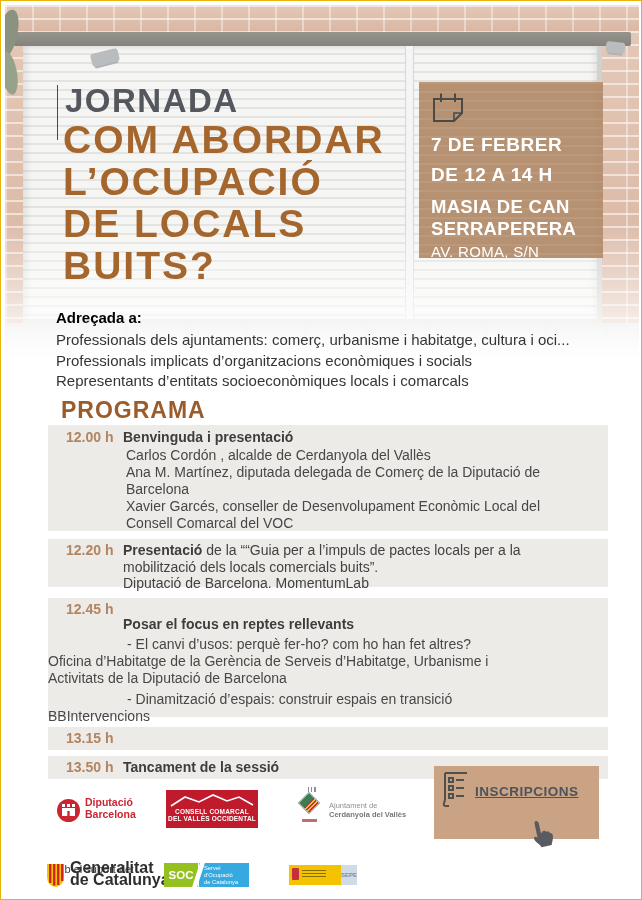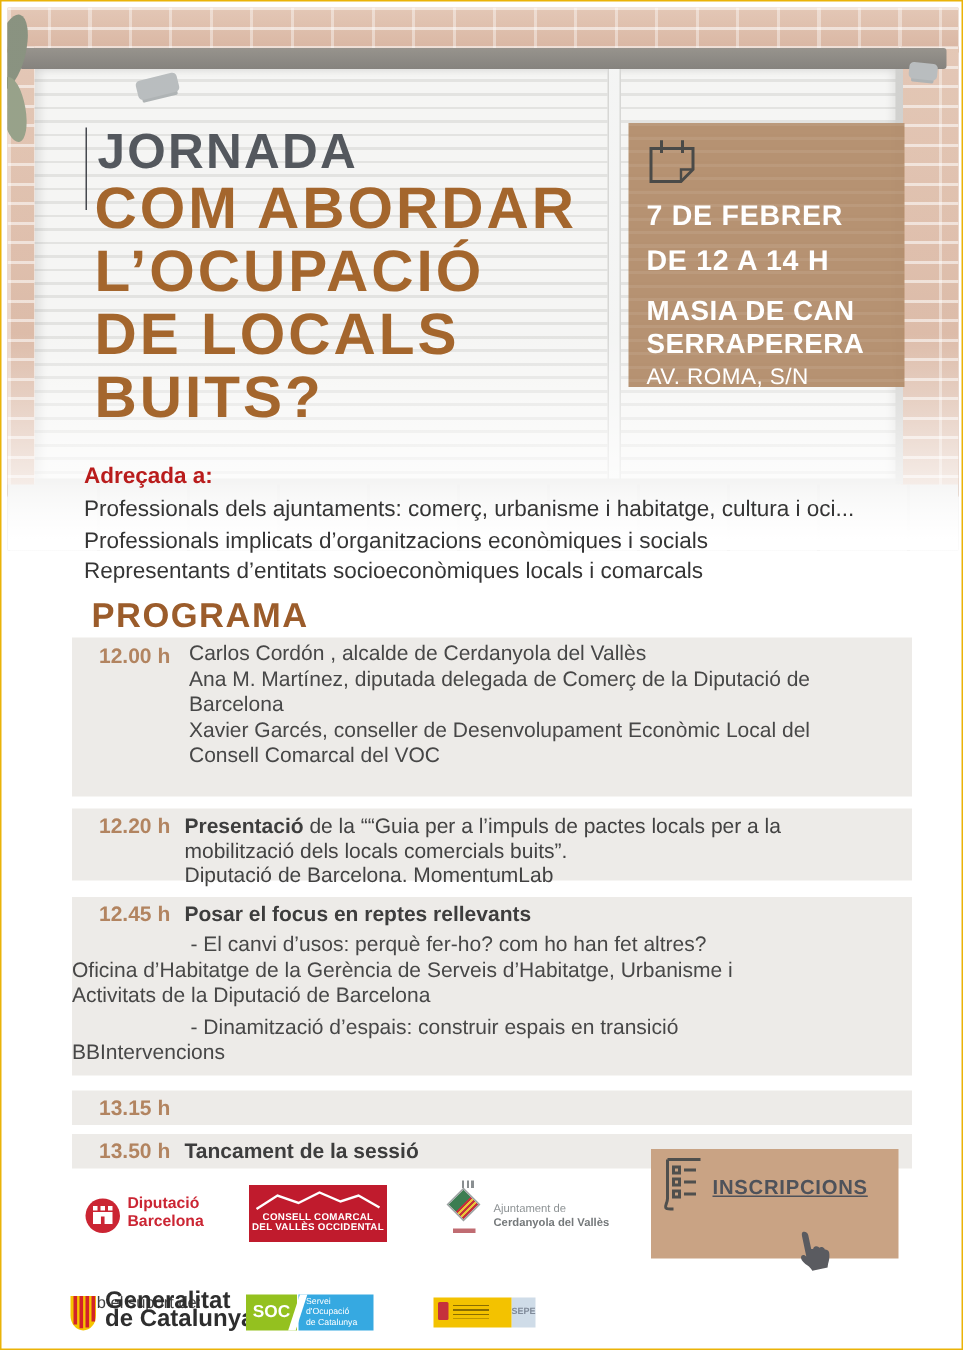--- a/index.html
+++ b/index.html
@@ -41,40 +41,40 @@
     padding:8px 12px;color:#fff;
     background-image:repeating-linear-gradient(180deg, rgba(255,255,255,.07) 0 2px, rgba(0,0,0,0) 2px 9px)}
   .cal{display:block;margin:2px 0 10px 0}
   .ev-date{font-size:19px;font-weight:bold;letter-spacing:.5px;margin-top:6px}
   .ev-time{font-size:19px;font-weight:bold;letter-spacing:.5px;margin-top:8px}
   .ev-venue{font-size:18.5px;font-weight:bold;line-height:22px;letter-spacing:.3px;margin-top:10px;width:160px}
   .ev-addr{font-size:15px;margin-top:3px;letter-spacing:.3px}
 
   
   .audience{position:absolute;left:55px;top:308px;width:540px}
-  .aud-label{color:#b91c1c;font-weight:bold;font-size:15px;margin-bottom:4px}
+  .aud-label{color:#000000;font-weight:bold;font-size:15px;margin-bottom:4px}
   .aud-line{font-size:15px;line-height:20.5px;color:#353535}
 
   
   .prog-heading{position:absolute;left:60px;top:396px;font-size:23px;font-weight:bold;letter-spacing:1px;color:#9b5c2b}
   .band{position:absolute;left:47px;width:560px;background:#edebe8;color:#424242;font-size:14px}
   .band .time{position:absolute;left:18px;color:#b28460;font-weight:bold;white-space:nowrap}
   .band .content{margin-left:75px;width:470px}
   .bold{font-weight:bold;color:#3d3d3d}
   .b1{top:424px;height:106px}
   .b1 .time{top:4px}
   .b1 .content{padding-top:4px}
   .speaker{margin-left:78px;width:460px;line-height:17px;color:#474747}
   .speakers{padding-top:2px}
   .b2{top:538px;height:48px}
   .b2 .time{top:3px}
   .b2 .content{padding-top:3px;line-height:16.5px;width:470px}
   .b3{top:597px;height:119px}
   .b3 .time{top:3px}
-  .b3 .content{padding-top:3px}
+  .b3 .content{padding-top:18px}
   .pt1{margin-left:79px;width:480px;line-height:17px;margin-top:4px;color:#474747}
   .pt2{width:450px;line-height:17px;color:#474747}
   .b4{top:726px;height:23px}
   .b4 .time{top:3px}
   .b4 .content{padding-top:3px}
   .b5{top:755px;height:23px}
   .b5 .time{top:3px}
   .b5 .content{padding-top:3px}
 
   
@@ -167,20 +167,21 @@
     <div class="aud-label">Adreçada a:</div>
     <div class="aud-line">Professionals dels ajuntaments: comerç, urbanisme i habitatge, cultura i oci...</div>
     <div class="aud-line">Professionals implicats d’organitzacions econòmiques i socials</div>
     <div class="aud-line">Representants d’entitats socioeconòmiques locals i comarcals</div>
   </div>
 
   <div class="prog-heading">PROGRAMA</div>
 
   <div class="band b1">
     <span class="time">12.00 h</span>
+    <div class="content bold">Benvinguda i presentació</div>
     <div class="speakers">
       <div class="speaker">Carlos Cordón , alcalde de Cerdanyola del Vallès</div>
       <div class="speaker">Ana M. Martínez, diputada delegada de Comerç de la Diputació de Barcelona</div>
       <div class="speaker">Xavier Garcés, conseller de Desenvolupament Econòmic Local del Consell Comarcal del VOC</div>
     </div>
   </div>
 
   <div class="band b2">
     <span class="time">12.20 h</span>
     <div class="content"><span class="bold">Presentació</span><span> de la ““Guia per a l’impuls de pactes locals per a la mobilització dels locals comercials buits”.</span>

